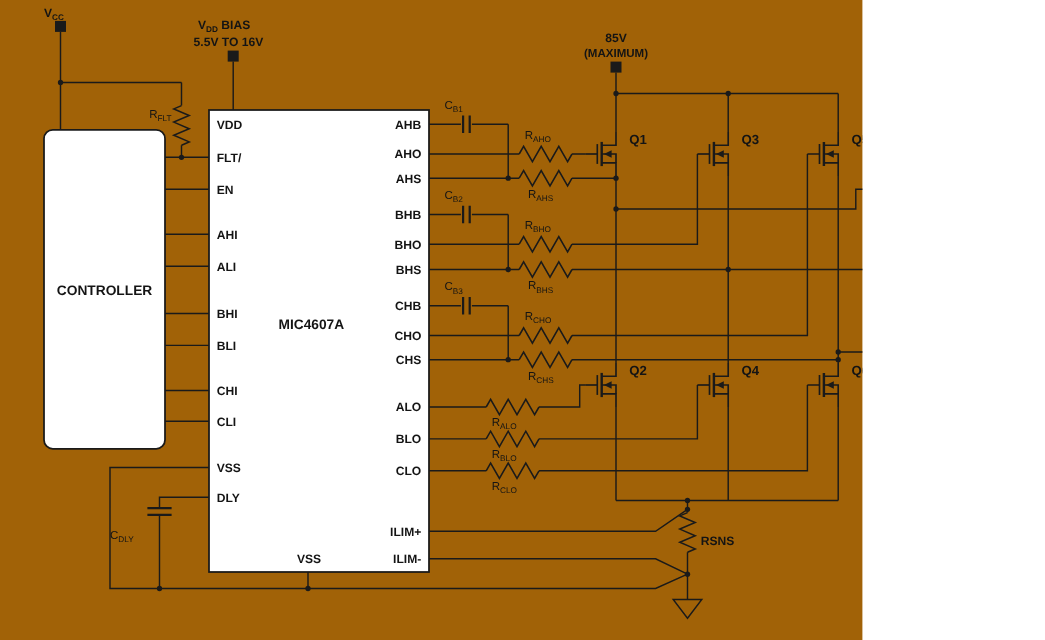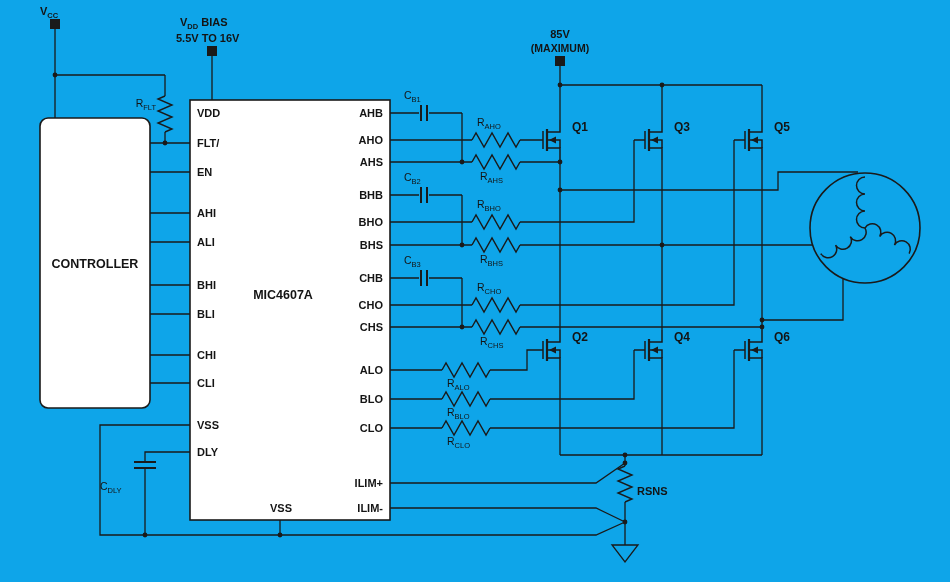--- a/index.html
+++ b/index.html
@@ -1,16 +1,16 @@
 <!DOCTYPE html>
 <html><head>
 <meta charset="utf-8">
 <style>
   html,body{margin:0;padding:0;background:#ffffff;}
-  .page{width:950px;height:582px;background:#0ea5e9;position:relative;overflow:hidden;}
+  .page{width:784px;height:582px;background:#a16207;position:relative;overflow:hidden;}
   svg{display:block;}
   text{font-family:"Liberation Sans",sans-serif;fill:#141414;}
   .pin{font-size:11px;font-weight:bold;}
   .blk{font-size:12.5px;font-weight:bold;}
   .term{font-size:11px;font-weight:bold;}
   .note{font-size:10.5px;font-weight:bold;}
   .comp{font-size:10.5px;}
   .sub{font-size:7.5px;}
   .q{font-size:12px;font-weight:bold;}
   .mid{text-anchor:middle;}

